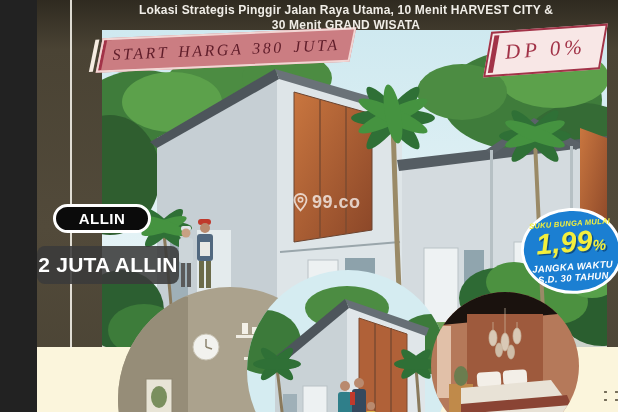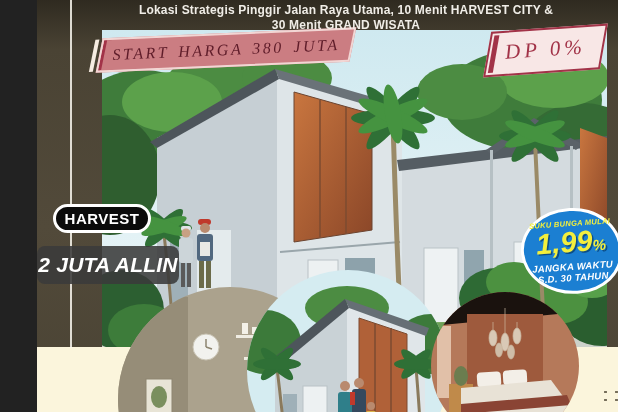--- a/index.html
+++ b/index.html
@@ -66,21 +66,21 @@
     color:#a23348;letter-spacing:4px;}
 
   
   .booking-pill{position:absolute;left:16px;top:204px;width:98px;height:29px;z-index:7;
     background:#0b0b0b;border:3px solid #fff;border-radius:16px;color:#fff;
     font-size:15px;font-weight:bold;text-align:center;line-height:23px;letter-spacing:.5px;}
 
   
   .fee-badge{position:absolute;left:0;top:246px;width:142px;height:38px;z-index:7;
     background:rgba(58,58,58,.88);border-radius:8px;color:#fff;
-    font-size:21px;font-weight:bold;text-align:center;line-height:38px;letter-spacing:.2px;font-style:italic;}
+    font-size:21px;font-weight:bold;text-align:center;line-height:38px;letter-spacing:.2px;}
 
   
   .rate-badge{position:absolute;left:484px;top:208px;width:101px;height:86px;z-index:7;
     transform:rotate(-4deg);background:#1b7fd2;border:3px solid #fff;
     border-radius:50% 50% 46% 54% / 48% 52% 46% 54%;
     display:flex;flex-direction:column;align-items:center;justify-content:center;
     font-style:italic;font-weight:bold;color:#fff;}
   .rate-top{font-size:7.5px;color:#f3ef3d;letter-spacing:.3px;}
   .rate-value{font-size:29px;line-height:28px;color:#f3ef3d;
     text-shadow:1.5px 1.5px 0 #0d4e86;}
@@ -339,33 +339,40 @@
         <rect x="46" y="80" width="24" height="15" rx="4" fill="#f3efe8" transform="rotate(-4 58 87)"></rect>
         <rect x="72" y="78" width="24" height="15" rx="4" fill="#f3efe8" transform="rotate(-3 84 85)"></rect>
         <polygon points="30,96 120,88 142,118 142,148 30,148" fill="#e8e2d6"></polygon>
         <polygon points="30,112 136,103 140,113 30,122" fill="#8a4434"></polygon>
         <polygon points="30,130 142,120 142,131 30,141" fill="#8a4434"></polygon>
         <polygon points="30,141 142,131 142,148 30,148" fill="#d9cdbc"></polygon>
       </g>
     </svg>
   </div>
 
+  <div class="watermark">
+    <svg width="15" height="19" viewBox="0 0 15 19">
+      <path d="M7.5 1 C4 1 1.5 3.6 1.5 6.8 C1.5 11 7.5 17.5 7.5 17.5 C7.5 17.5 13.5 11 13.5 6.8 C13.5 3.6 11 1 7.5 1 Z" fill="none" stroke="rgba(255,255,255,.72)" stroke-width="1.8"></path>
+      <circle cx="7.5" cy="6.8" r="2.2" fill="none" stroke="rgba(255,255,255,.72)" stroke-width="1.6"></circle>
+    </svg>
+    <span>99.co</span>
+  </div>
 
   <div class="start-banner">
     <div class="slash"></div>
     <div class="plate"></div>
     <div class="label">START HARGA 380 JUTA</div>
   </div>
 
   <div class="dp-badge">
     <div class="plate"></div>
     <div class="label">DP 0%</div>
   </div>
 
-  <div class="booking-pill">HARVEST</div>
+  <div class="booking-pill">ALLIN</div>
 
   <div class="fee-badge">2 JUTA ALLIN</div>
 
   <div class="rate-badge">
     <div class="rate-top">SUKU BUNGA MULAI</div>
     <div class="rate-value">
       <span>1,99</span><span class="pct">%</span>
     </div>
     <div class="rate-d1">JANGKA WAKTU</div>
     <div class="rate-d2">S.D. 30 TAHUN</div>

